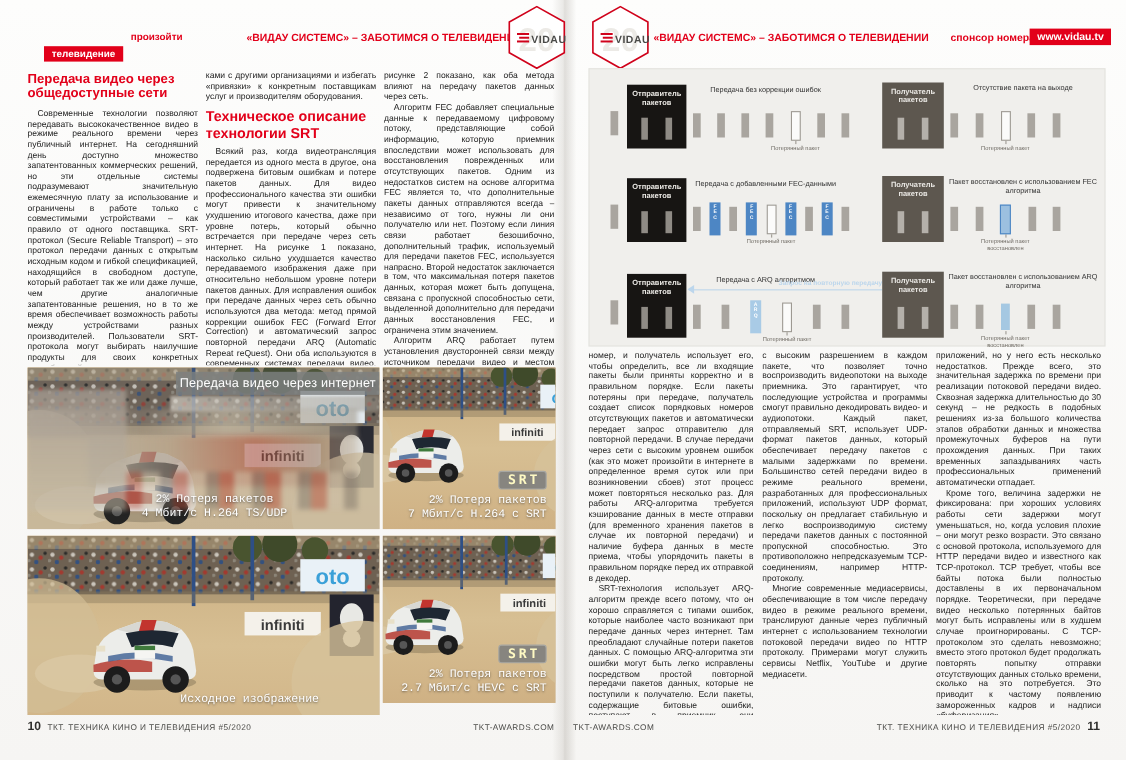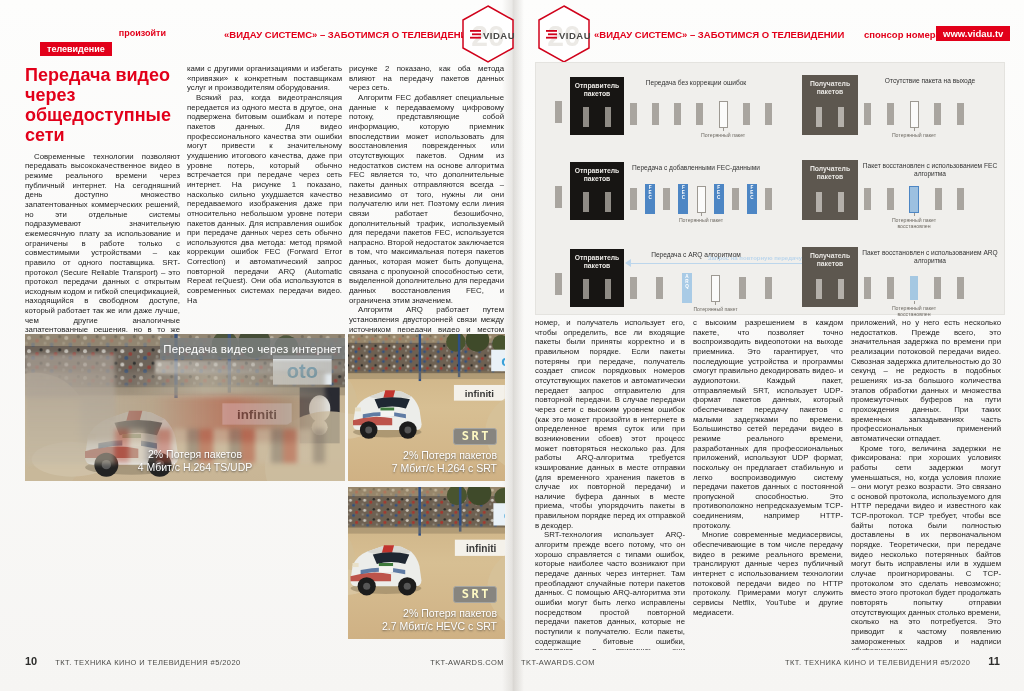--- a/index.html
+++ b/index.html
@@ -20,21 +20,21 @@
   #logo1{left:461px;top:5px;} #logo2{left:537px;top:5px;}
   
   .col{position:absolute;width:155px;overflow:hidden;text-align:justify;
        font-size:7.8px;line-height:1.24;}
   .col-l{top:64px;height:268px;}
   .col-r{top:318px;height:332px;width:150px;}
   #lc1{left:25px;} #lc2{left:187px;} #lc3{left:349px;}
   #rc1{left:535px;} #rc2{left:693px;} #rc3{left:851px;}
   .col p{margin:0;text-indent:9px;}
   .col p.noind{text-indent:0;}
-  .art-title{margin:1px 0 6px;font-size:18px;line-height:1.12;color:#e2001a;font-weight:bold;text-align:left;}
+  .art-title{margin:1px 0 6px;font-size:12px;line-height:1.12;color:#e2001a;font-weight:bold;text-align:left;}
   .sec-title{margin:6px 0 5px;font-size:13px;line-height:1.12;color:#e2001a;font-weight:bold;text-align:left;}
   
   #figure{position:absolute;left:25px;top:334px;width:480px;height:316px;}
   .cell{position:absolute;overflow:hidden;background:#c9b087;}
   #cell-tl{left:0;top:0;width:320px;height:147px;}
   #cell-tr{left:323px;top:0;width:157px;height:147px;}
   #cell-bl{left:0;top:153px;width:320px;height:163px;}
   #cell-br{left:323px;top:153px;width:157px;height:152px;}
   .scene{position:absolute;left:0;top:0;width:100%;height:100%;display:block;}
   .corrupt{filter:blur(.7px) saturate(.78) contrast(.93);}
@@ -46,21 +46,21 @@
   #gl3{left:0;top:20px;width:90px;height:110px;filter:blur(2px);
        background:linear-gradient(180deg,rgba(168,158,148,.75),rgba(196,186,166,.55));}
   #gl4{left:90px;top:95px;width:210px;height:34px;filter:blur(2.5px);
        background:repeating-linear-gradient(90deg,rgba(180,80,60,.5) 0 14px,rgba(205,190,165,.55) 14px 30px,rgba(120,110,100,.45) 30px 42px);}
   #gl5{left:130px;top:26px;width:190px;height:14px;filter:blur(1.5px);
        background:linear-gradient(90deg,rgba(210,205,195,.7),rgba(150,145,135,.5));}
   .overlay-bar{position:absolute;left:135px;right:0;top:4px;height:21px;
        background:rgba(125,128,128,.82);color:#fff;font-size:11.5px;
        display:flex;align-items:center;justify-content:center;letter-spacing:.2px;}
   .cap{position:absolute;color:#fff;font-size:10.5px;line-height:1.25;
-       text-shadow:0 1px 2px rgba(40,40,40,.65);text-align:center;}
+       text-shadow:0 1px 2px rgba(40,40,40,.65);text-align:center;font-family:Liberation Mono, monospace;}
   #cap-tl{left:95px;width:150px;bottom:7px;}
   #cap-tr{right:8px;bottom:6px;text-align:right;}
   #cap-bl{right:55px;bottom:7px;}
   #cap-br{right:8px;bottom:6px;text-align:right;}
   .srt-badge{position:absolute;right:8px;bottom:36px;background:rgba(128,128,126,.92);
        border:1px solid #a6a6a2;border-radius:3px;color:#fef9c3;font-weight:bold;font-size:12px;
        letter-spacing:2.5px;padding:0 5px 1px 8px;font-family:"DejaVu Sans Mono",monospace;}
   
   #diagram{position:absolute;left:535px;top:62px;width:470px;height:253px;
        background:#f0efec;border:1px solid #e4e3df;box-sizing:border-box;}
@@ -95,21 +95,21 @@
        width:64px;font-size:5.2px;color:#6f6b64;text-align:center;line-height:1.2;}
   .pkt-label::before{content:"";display:block;width:1px;height:3px;background:#9d9992;margin:0 auto 1px;}
   .arq-arrow{position:absolute;left:90px;width:176px;top:20px;height:0;border-top:1.6px solid #bcd6ec;}
   .arq-arrow::before{content:"";position:absolute;left:-1px;top:-4.8px;
        border:4px solid transparent;border-right:6px solid #bcd6ec;border-left:0;}
   .arrow-lbl{position:absolute;right:0;top:-9px;font-size:6px;color:#bcd6ec;white-space:nowrap;font-weight:bold;}
   
   .footer{position:absolute;top:655px;display:flex;justify-content:space-between;align-items:baseline;
        font-size:7.5px;color:#4b4b48;letter-spacing:.4px;}
   #foot-l{left:25px;width:479px;} #foot-r{left:521px;width:479px;}
-  .f-group{display:flex;align-items:baseline;gap:18px;}
+  .f-group{display:flex;align-items:baseline;gap:6px;}
   .pg-num{font-size:11px;font-weight:bold;color:#2e2e2c;letter-spacing:0;}
   .hidden-defs{position:absolute;width:0;height:0;overflow:hidden;}
 </style>
 </head>
 <body>
 
 <svg class="hidden-defs" aria-hidden="true">
   <defs>
     <linearGradient id="gSand" x1="0" y1="0" x2="0" y2="1">
       <stop offset="0" stop-color="#c9ad80"></stop>
@@ -192,20 +192,21 @@
 <div class="slogan" id="slogan-r">«ВИДАУ СИСТЕМС» – ЗАБОТИМСЯ О ТЕЛЕВИДЕНИИ</div>
 <div class="sponsor-label">спонсор номера</div>
 <div class="sponsor-box">www.vidau.tv</div>
 
 <div class="col col-l" id="lc1">
   <h1 class="art-title">Передача видео через общедоступные сети</h1>
   <p>Современные технологии позволяют передавать высококачественное видео в режиме реального времени через публичный интернет. На сегодняшний день доступно множество запатентованных коммерческих решений, но эти отдельные системы подразумевают значительную ежемесячную плату за использование и ограничены в работе только с совместимыми устройствами – как правило от одного поставщика. SRT-протокол (Secure Reliable Transport) – это протокол передачи данных с открытым исходным кодом и гибкой спецификацией, находящийся в свободном доступе, который работает так же или даже лучше, чем другие аналогичные запатентованные решения, но в то же время обеспечивает возможность работы между устройствами разных производителей. Пользователи SRT-протокола могут выбирать наилучшие продукты для своих конкретных потребностей, в то же время они могут обмениваться видеопото-</p>
 </div>
 <div class="col col-l" id="lc2">
   <p class="noind">ками с другими организациями и избегать «привязки» к конкретным поставщикам услуг и производителям оборудования.</p>
+  <h2 class="sec-title">Техническое описание технологии SRT</h2>
   <p>Всякий раз, когда видеотрансляция передается из одного места в другое, она подвержена битовым ошибкам и потере пакетов данных. Для видео профессионального качества эти ошибки могут привести к значительному ухудшению итогового качества, даже при уровне потерь, который обычно встречается при передаче через сеть интернет. На рисунке 1 показано, насколько сильно ухудшается качество передаваемого изображения даже при относительно небольшом уровне потери пакетов данных. Для исправления ошибок при передаче данных через сеть обычно используются два метода: метод прямой коррекции ошибок FEC (Forward Error Correction) и автоматический запрос повторной передачи ARQ (Automatic Repeat reQuest). Они оба используются в современных системах передачи видео. На</p>
 </div>
 <div class="col col-l" id="lc3">
   <p class="noind">рисунке 2 показано, как оба метода влияют на передачу пакетов данных через сеть.</p>
   <p>Алгоритм FEC добавляет специальные данные к передаваемому цифровому потоку, представляющие собой информацию, которую приемник впоследствии может использовать для восстановления поврежденных или отсутствующих пакетов. Одним из недостатков систем на основе алгоритма FEC является то, что дополнительные пакеты данных отправляются всегда – независимо от того, нужны ли они получателю или нет. Поэтому если линия связи работает безошибочно, дополнительный трафик, используемый для передачи пакетов FEC, используется напрасно. Второй недостаток заключается в том, что максимальная потеря пакетов данных, которая может быть допущена, связана с пропускной способностью сети, выделенной дополнительно для передачи данных восстановления FEC, и ограничена этим значением.</p>
   <p>Алгоритм ARQ работает путем установления двусторонней связи между источником передачи видео и местом назначения. Каждому исходящему пакету данных присваивается уникальный порядковый</p>
 </div>
 
 <div id="figure">
   <div class="cell" id="cell-tl">
@@ -226,20 +227,28 @@
   <div class="cell" id="cell-tr">
     <svg class="scene" viewBox="0 0 240 150" preserveAspectRatio="xMidYMin slice">
         <use href="#rallyScene"></use>
       </svg>
     <div class="srt-badge" id="badge-tr">SRT</div>
     <div class="cap" id="cap-tr">
       <div>2% Потеря пакетов</div>
       <div>7 Мбит/с H.264 с SRT</div>
     </div>
   </div>
+  <div class="cell" id="cell-bl">
+    <svg class="scene" viewBox="0 0 240 150" preserveAspectRatio="xMidYMin slice">
+        <use href="#rallyScene"></use>
+      </svg>
+    <div class="cap" id="cap-bl">
+      <div>Исходное изображение</div>
+    </div>
+  </div>
   <div class="cell" id="cell-br">
     <svg class="scene" viewBox="0 0 240 150" preserveAspectRatio="xMidYMin slice">
         <use href="#rallyScene"></use>
       </svg>
     <div class="srt-badge" id="badge-br">SRT</div>
     <div class="cap" id="cap-br">
       <div>2% Потеря пакетов</div>
       <div>2.7 Мбит/с HEVC с SRT</div>
     </div>
   </div>

